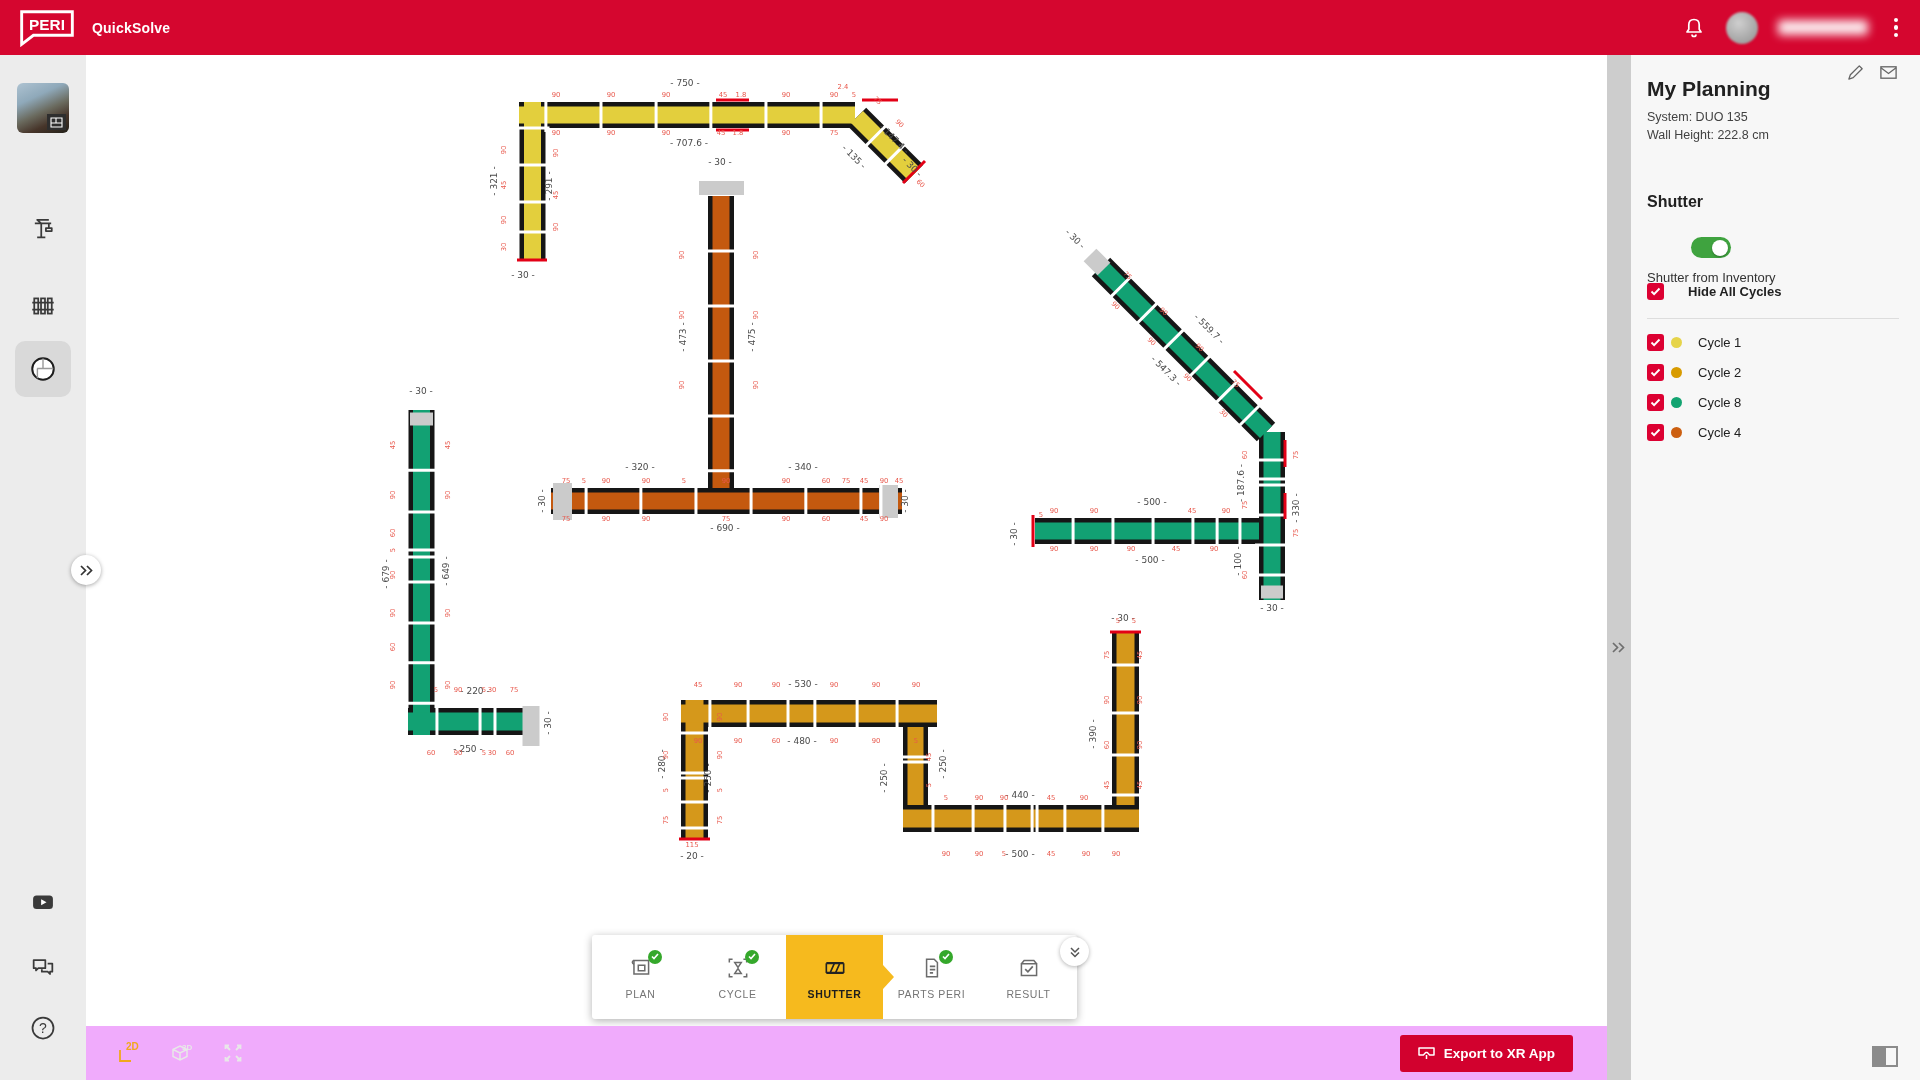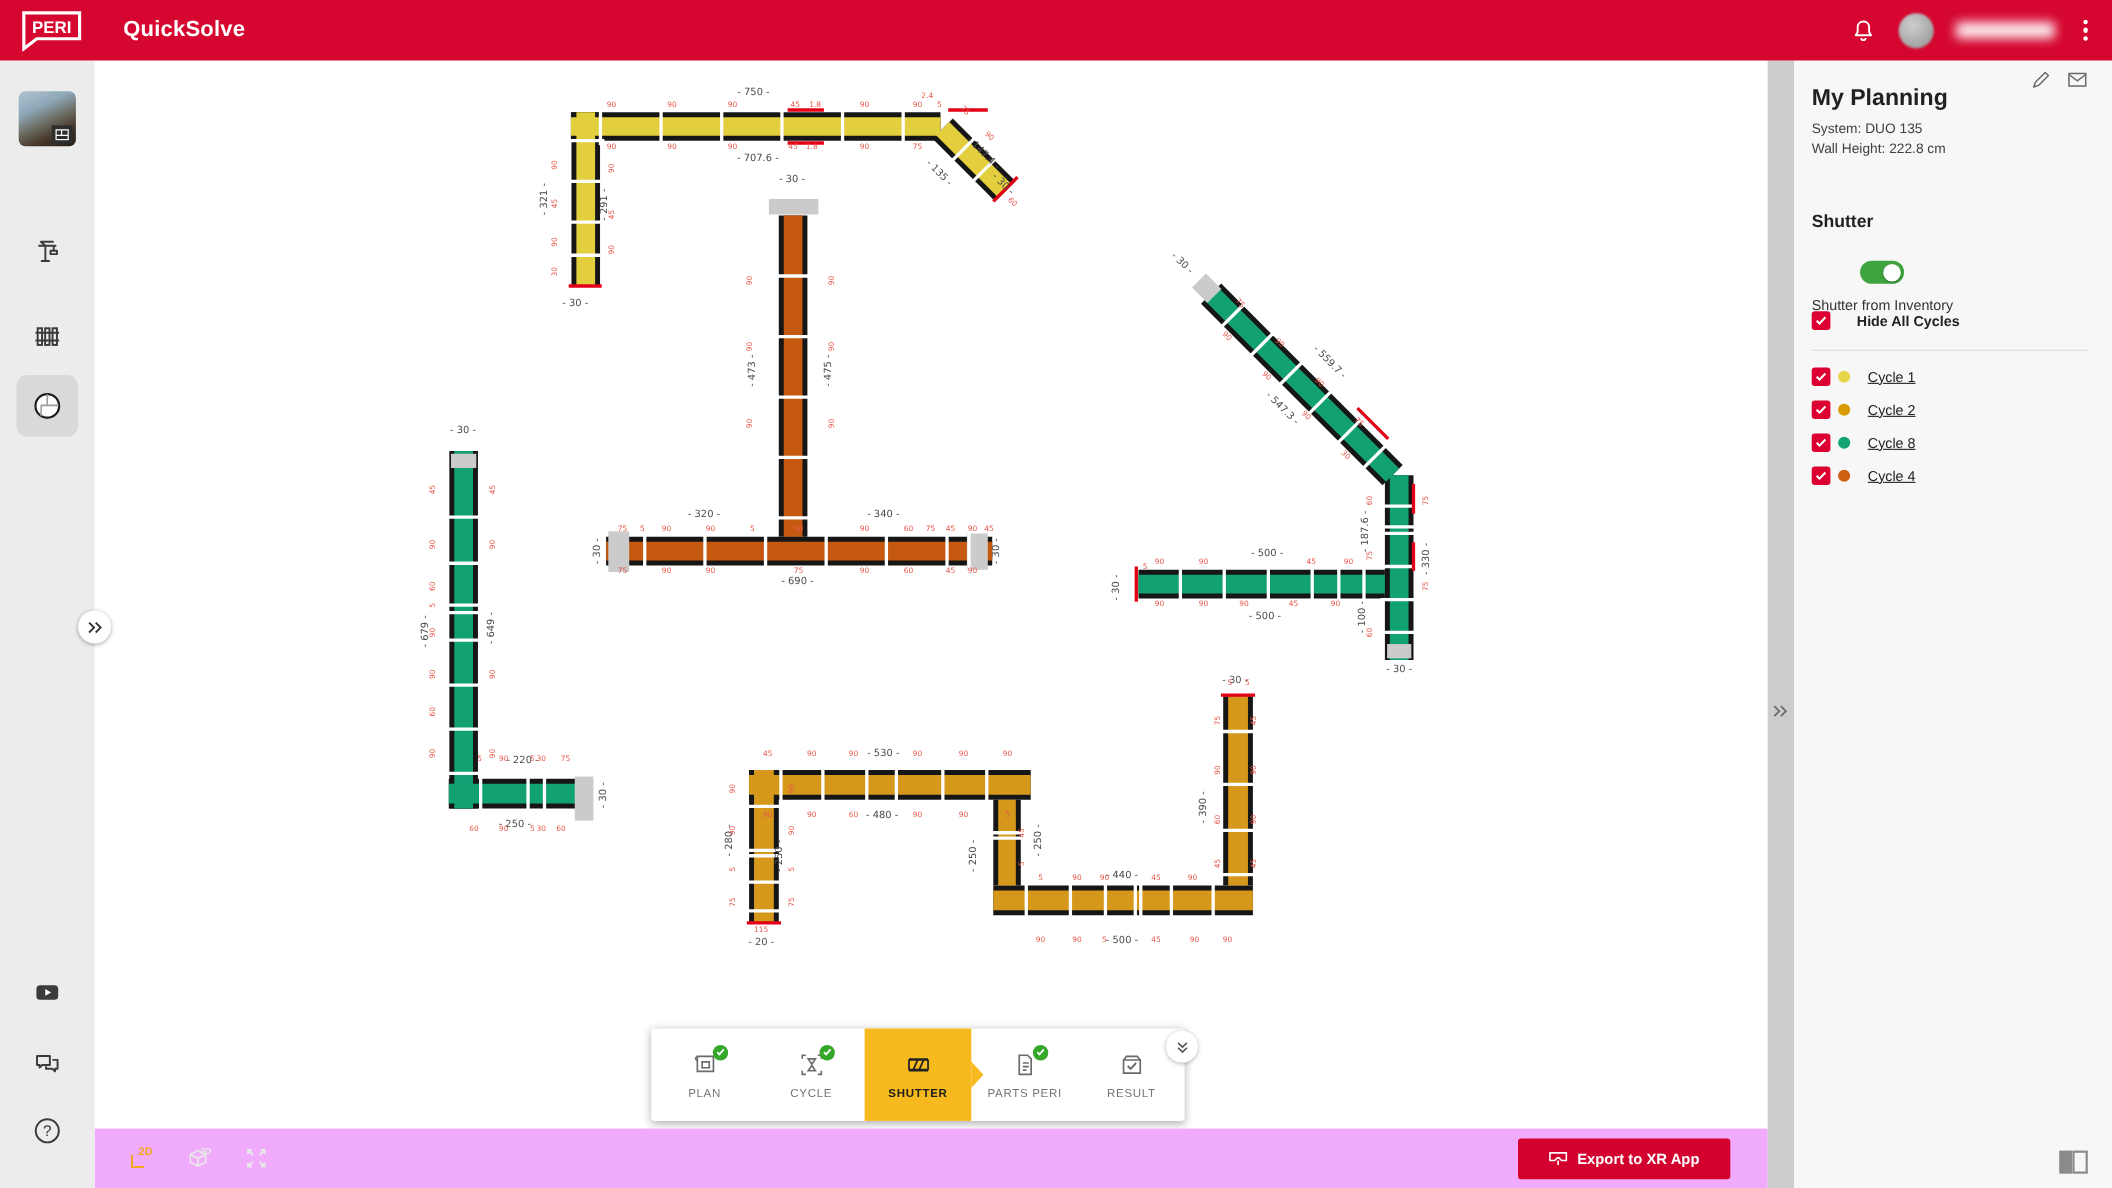--- a/index.html
+++ b/index.html
@@ -1,21 +1,21 @@
 <!DOCTYPE html>
 <html><head>
 <meta charset="utf-8">
 <style>
   html,body{margin:0;padding:0;background:#fff;font-family:"Liberation Sans",sans-serif;}
   #app{position:relative;width:1920px;height:1080px;overflow:hidden;background:#fff;}
 
   
   .header{position:absolute;left:0;top:0;width:1920px;height:55px;background:#D5062F;display:flex;align-items:center;z-index:20;}
   .logo{margin-left:18px;width:58px;height:38px;}
-  .appname{color:#fff;font-weight:700;font-size:20px;margin-left:36px;letter-spacing:.2px;}
+  .appname{color:#fff;font-weight:700;font-size:14px;margin-left:16px;letter-spacing:.2px;}
   .hdr-right{margin-left:auto;display:flex;align-items:center;gap:20px;margin-right:16px;}
   .bell{width:24px;height:24px;}
   .avatar{width:32px;height:32px;border-radius:50%;background:radial-gradient(circle at 40% 35%,#cfcfcf,#8f8f8f);filter:blur(1px);}
   .username-blur{width:90px;height:15px;border-radius:3px;background:rgba(255,255,255,.92);filter:blur(5px);}
   .dots{display:flex;flex-direction:column;gap:3px;padding:4px 6px;cursor:pointer;}
   .dots i{width:4.5px;height:4.5px;border-radius:50%;background:#fff;display:block;}
 
   
   .sidebar{position:absolute;left:0;top:55px;width:86px;height:1025px;background:#ECECEC;z-index:10;}
   .thumb{position:absolute;left:17px;top:28px;width:52px;height:50px;border-radius:6px;cursor:pointer;
@@ -44,21 +44,21 @@
     border:12px solid transparent;border-left:11px solid #F6BA1E;border-right:0;}
   .badge{position:absolute;top:-5px;right:-8px;width:14px;height:14px;border-radius:50%;background:#35A82B;
     display:flex;align-items:center;justify-content:center;}
   .tab-more{position:absolute;right:-12px;top:2px;width:29px;height:29px;border-radius:50%;background:#fff;
     box-shadow:0 1px 4px rgba(0,0,0,.3);display:flex;align-items:center;justify-content:center;cursor:pointer;z-index:1;}
 
   
   .btoolbar{position:absolute;left:86px;top:1026px;width:1521px;height:54px;background:#f0abfc;display:flex;align-items:center;z-index:8;}
   .vicon{margin-left:26px;width:26px;height:26px;cursor:pointer;}
   .vicon:first-child{margin-left:30px;}
-  .export-btn{margin-left:auto;margin-right:34px;height:37px;padding:0 28px;background:#D2012E;border:none;border-radius:3px;
+  .export-btn{margin-left:auto;margin-right:34px;height:37px;padding:0 18px;background:#D2012E;border:none;border-radius:3px;
     color:#fff;font-weight:700;font-size:13.5px;display:flex;align-items:center;gap:9px;cursor:pointer;font-family:"Liberation Sans",sans-serif;}
 
   
   .strip{position:absolute;left:1607px;top:55px;width:24px;height:1025px;background:#CDCDCD;z-index:9;cursor:pointer;}
   .strip .chev{position:absolute;left:4px;top:585px;}
   .rpanel{position:absolute;left:1631px;top:55px;width:289px;height:1025px;background:#F7F7F7;z-index:9;}
   .rpanel .topicons{position:absolute;top:8px;right:22px;display:flex;gap:14px;}
   .rpanel .topicons span{width:19px;height:19px;cursor:pointer;}
   .ptitle{position:absolute;left:16px;top:22px;font-size:21px;font-weight:700;color:#212121;}
   .pline1{position:absolute;left:16px;top:55px;font-size:12.5px;color:#424242;}
@@ -69,21 +69,21 @@
   .toggle.on{background:#3FA33F;}
   .toggle .knob{position:absolute;top:2.5px;left:2.5px;width:16px;height:16px;border-radius:50%;background:#fff;box-shadow:0 1px 2px rgba(0,0,0,.3);}
   .toggle.on .knob{left:21px;}
   .toggle-row label{font-size:13px;color:#333;cursor:pointer;}
   .chk{width:17px;height:17px;border-radius:3px;background:#DC0032;display:flex;align-items:center;justify-content:center;cursor:pointer;flex:none;}
   .hideall-row{position:absolute;left:16px;top:228px;display:flex;align-items:center;gap:24px;}
   .hideall-row label{font-size:13px;font-weight:700;color:#212121;cursor:pointer;}
   .divider{position:absolute;left:16px;top:263px;width:252px;height:1px;background:#DDDDDD;}
   .cycle-row{position:absolute;left:16px;display:flex;align-items:center;height:22px;}
   .cdot{width:11px;height:11px;border-radius:50%;margin-left:7px;flex:none;}
-  .cycle-row span.clabel{font-size:13px;color:#212121;margin-left:16px;text-decoration:underline;}
+  .cycle-row span.clabel{font-size:13px;color:#212121;margin-left:16px;}
 
   .panel-toggle{position:absolute;left:1872px;top:1046px;width:26px;height:21px;display:flex;cursor:pointer;z-index:10;}
   .panel-toggle .l{width:12px;height:21px;background:#8B8B8B;}
   .panel-toggle .r{width:10px;height:17px;border:2px solid #8B8B8B;background:#F7F7F7;}
 </style>
 </head>
 <body>
 
 <div id="app">
 

